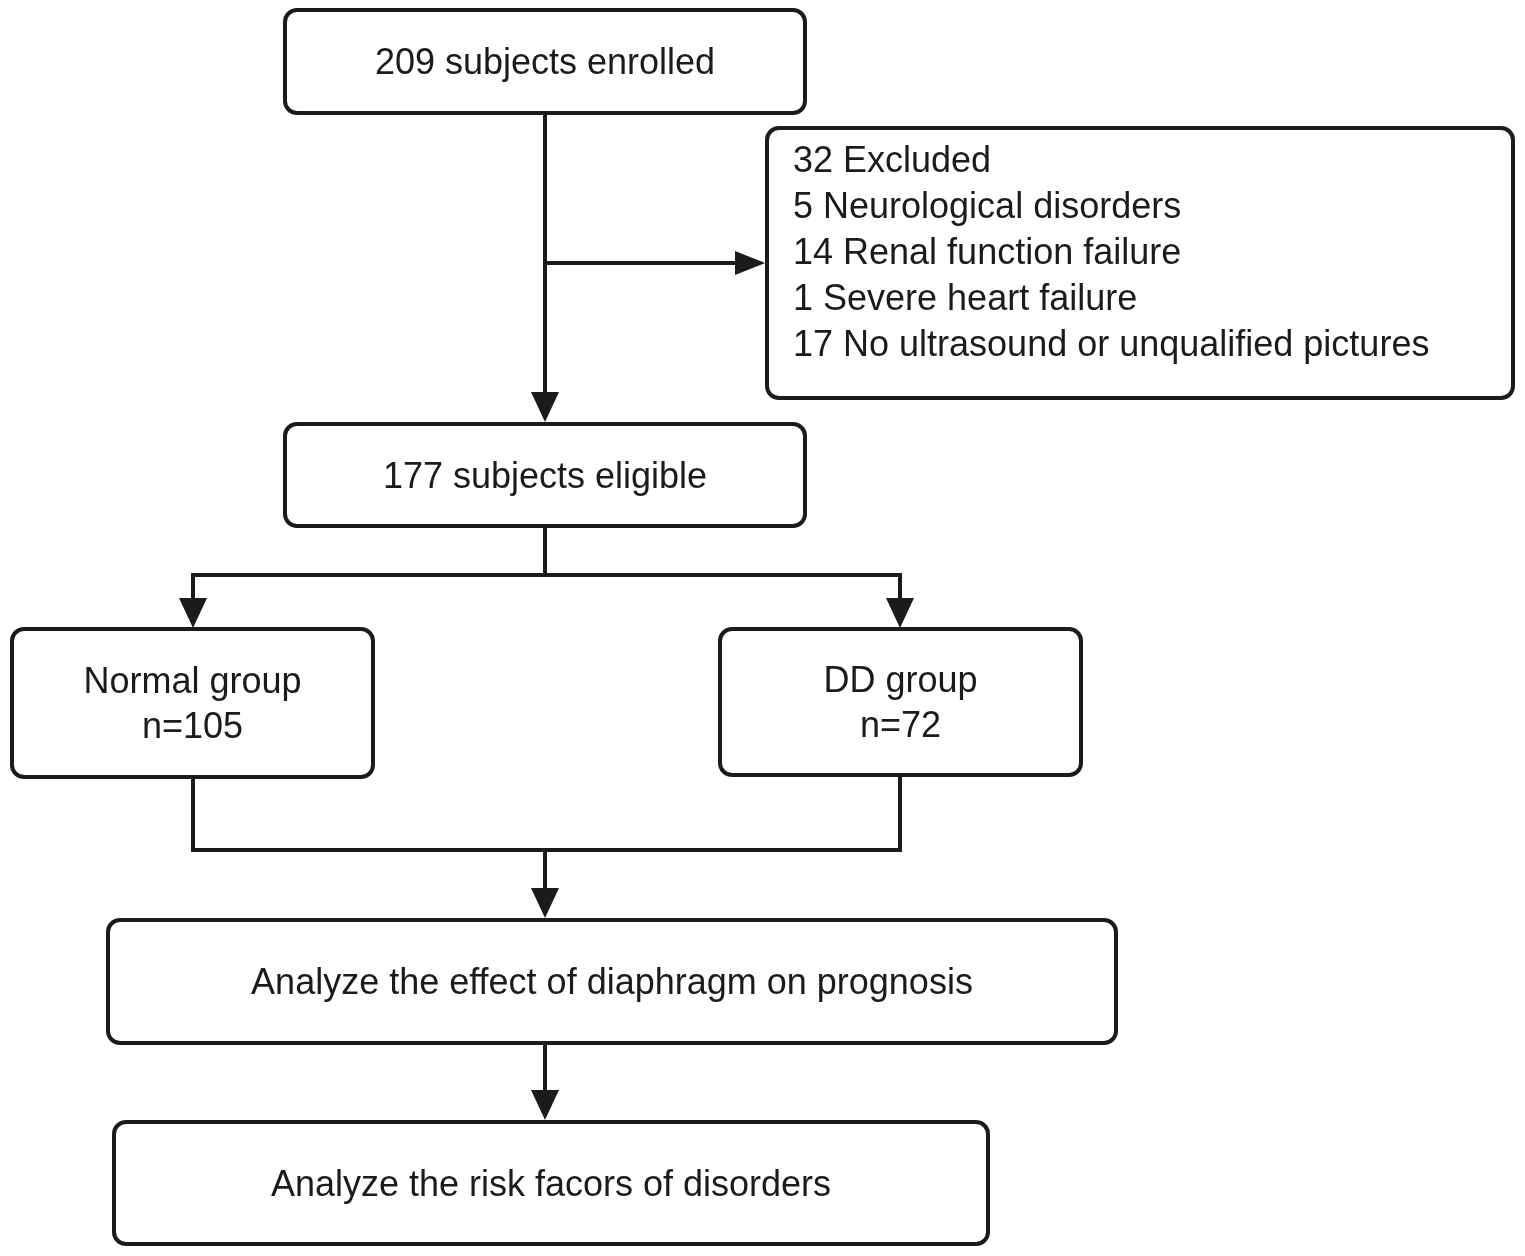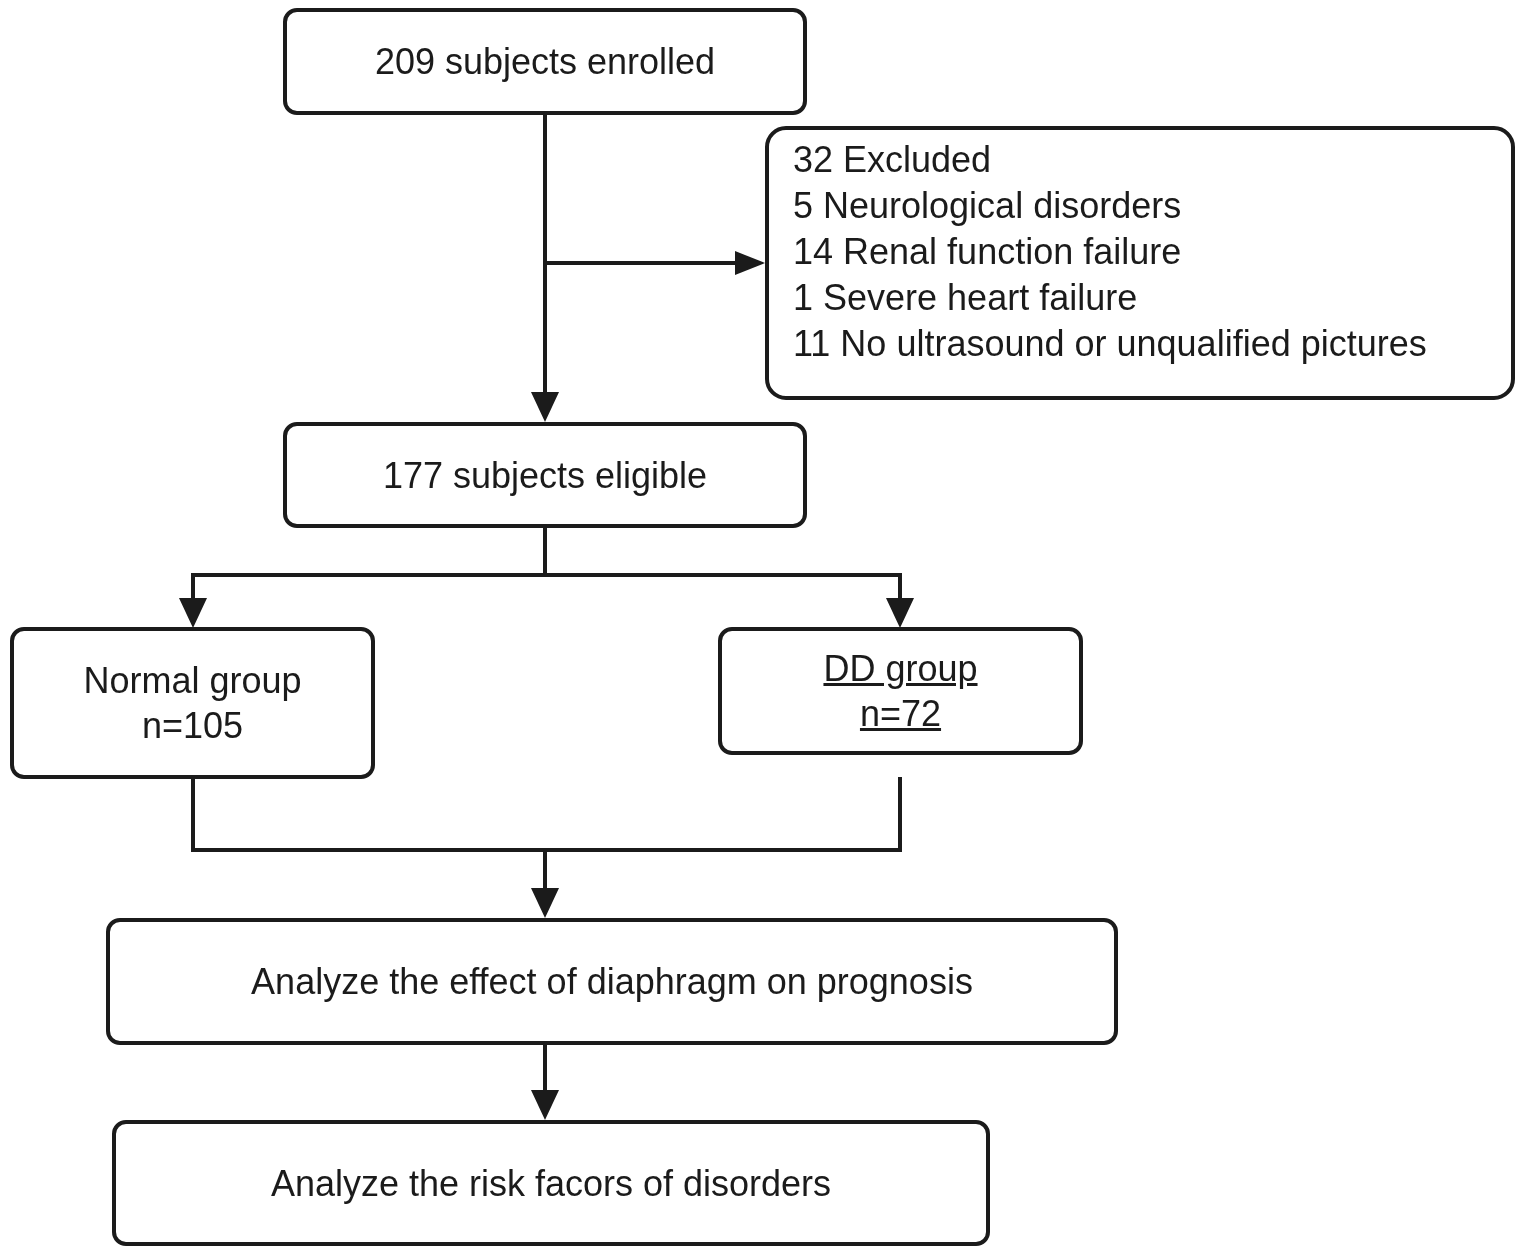--- a/index.html
+++ b/index.html
@@ -31,21 +31,20 @@
     text-align: center;
     font-size: 36px;
     line-height: 45px;
   }
   .node.left-align {
     align-items: flex-start;
     justify-content: flex-start;
     text-align: left;
     padding: 7px 18px 0 24px;
     line-height: 46px;
-    border-radius: 21px;
   }
   .conn {
     position: absolute;
     background: var(--line);
   }
   .arrow-down {
     position: absolute;
     width: 0; height: 0;
     border-left: 14px solid transparent;
     border-right: 14px solid transparent;
@@ -56,21 +55,21 @@
     width: 0; height: 0;
     border-top: 12px solid transparent;
     border-bottom: 12px solid transparent;
     border-left: 30px solid var(--line);
   }
   
   #box-enrolled  { left: 283px;  top: 8px;    width: 524px; height: 107px; }
   #box-excluded  { left: 765px;  top: 126px;  width: 750px; height: 274px; }
   #box-eligible  { left: 283px;  top: 422px;  width: 524px; height: 106px; }
   #box-normal    { left: 10px;   top: 627px;  width: 365px; height: 152px; }
-  #box-dd        { left: 718px;  top: 627px;  width: 365px; height: 128px; text-decoration: underline; }
+  #box-dd        { left: 718px;  top: 627px;  width: 365px; height: 150px; }
   #box-effect    { left: 106px;  top: 918px;  width: 1012px; height: 127px; }
   #box-risk      { left: 112px;  top: 1120px; width: 878px; height: 126px; }
 </style>
 </head>
 <body>
 
 <div class="canvas">
 
   <div class="conn" style="left:543px; top:113px; width:4px; height:281px;"></div>
   <div class="arrow-down" style="left:531px; top:392px;"></div>
@@ -99,21 +98,21 @@
 
   <div class="node" id="box-enrolled">
     <span>209 subjects enrolled</span>
   </div>
 
   <div class="node left-align" id="box-excluded">
     <span>32 Excluded</span>
     <span>5 Neurological disorders</span>
     <span>14 Renal function failure</span>
     <span>1 Severe heart failure</span>
-    <span>11 No ultrasound or unqualified pictures</span>
+    <span>17 No ultrasound or unqualified pictures</span>
   </div>
 
   <div class="node" id="box-eligible">
     <span>177 subjects eligible</span>
   </div>
 
   <div class="node" id="box-normal">
     <span>Normal group</span>
     <span>n=105</span>
   </div>

